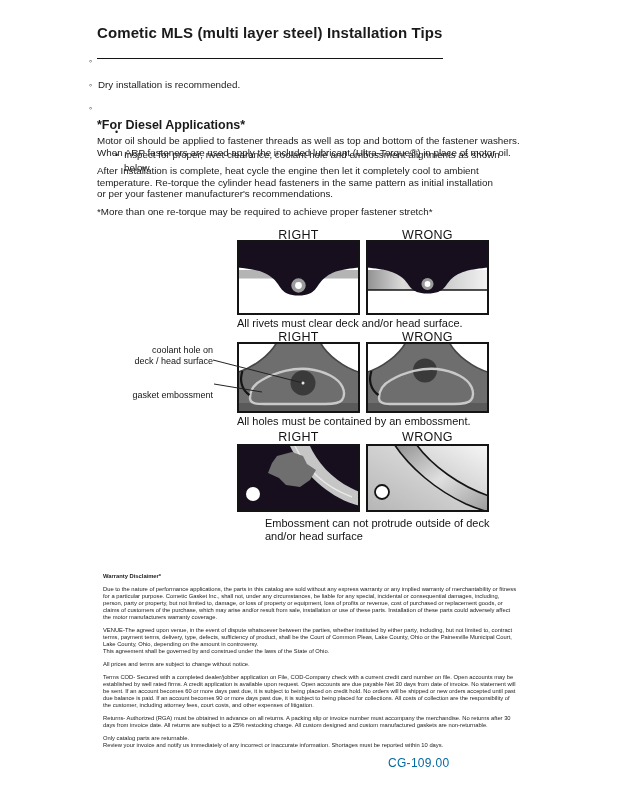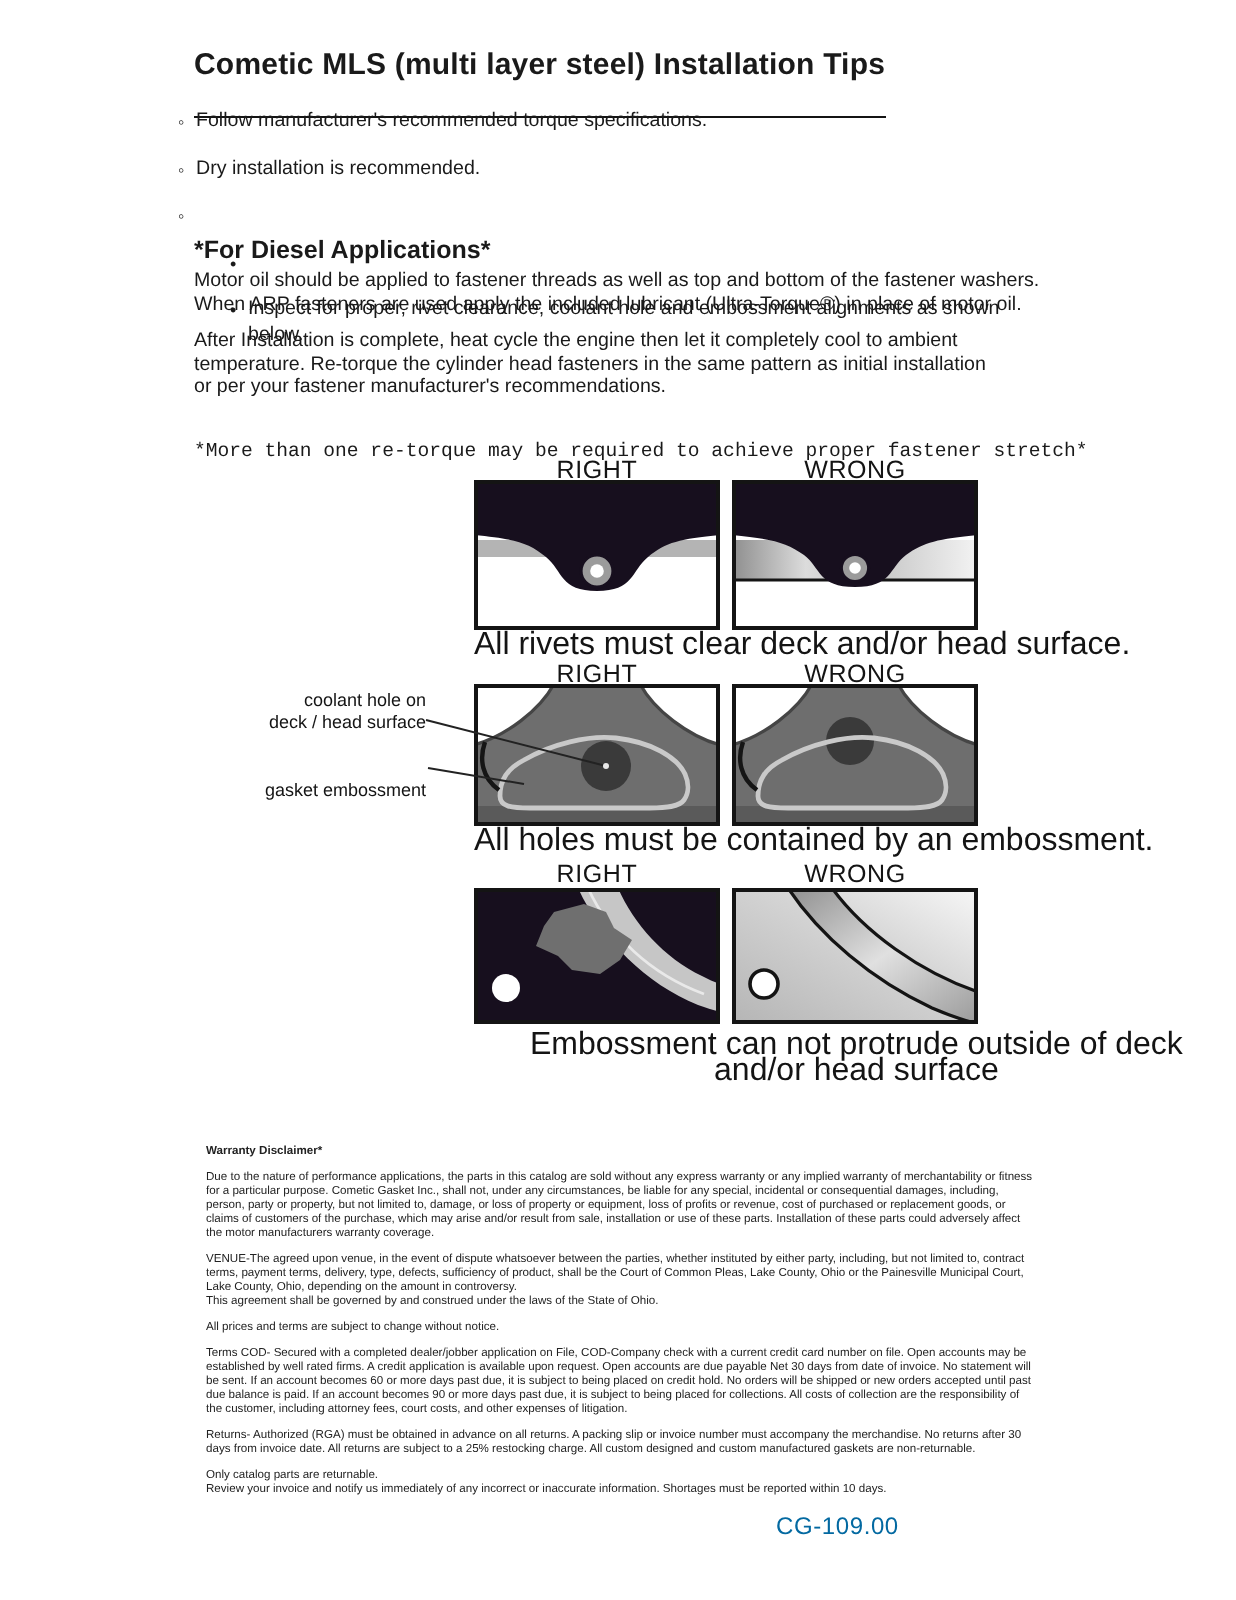--- a/index.html
+++ b/index.html
@@ -18,44 +18,43 @@
 
   .bullets{left:89px;top:44px;width:440px;font-size:9.8px;}
   .bullet-row{display:flex;line-height:12.6px;}
   .bullet-row .marker{width:9px;flex:0 0 9px;text-align:left;}
   .bullet-row.sub{margin-left:26px;}
   .bullet-row .marker.open{font-size:9px;}
   .bullet-row .marker.solid{font-size:9px;}
 
   .diesel-heading{left:97px;top:118px;font-size:12.5px;font-weight:bold;}
   .diesel-para{left:97px;width:450px;font-size:9.8px;line-height:11.6px;}
-  .p1{top:135px;} .p2{top:165px;} .p3{top:220px;font-family:Liberation Mono, monospace;}
+  .p1{top:135px;} .p2{top:165px;} .p3{top:206px;}
 
   .dg-label{width:123px;text-align:center;font-size:12.5px;color:#141414;letter-spacing:0.3px;}
   .dg-box{width:123px;display:block;}
-  .dg-caption{font-size:16px;line-height:12.5px;color:#141414;text-align:center;}
+  .dg-caption{font-size:11px;line-height:12.5px;color:#141414;}
 
   .annot{font-size:9px;line-height:10.5px;text-align:right;color:#141414;}
 
   .disclaimer{left:103px;top:573px;width:414px;font-size:5.8px;line-height:7px;color:#222;}
   .disclaimer .head{font-weight:bold;margin-bottom:6px;}
   .disclaimer p{margin:0 0 6px 0;}
 
   .page-code{left:388px;top:756px;font-size:12px;letter-spacing:0.3px;color:#0369a1;}
   svg{display:block;}
 </style>
 </head>
 <body>
 
 <div class="abs page-title">Cometic MLS (multi layer steel) Installation Tips</div>
 
 <div class="abs bullets preline">
   <div class="bullet-row">
     <span class="marker open">◦</span>
-    <span>Follow manufacturer's recommended torque specifications.</span>
   </div>
   <div class="bullet-row">
     <span class="marker open">◦</span>
     <span>Dry installation is recommended.</span>
   </div>
   <div class="bullet-row">
     <span class="marker open">◦</span>
   </div>
   <div class="bullet-row sub">
     <span class="marker solid">•</span>

